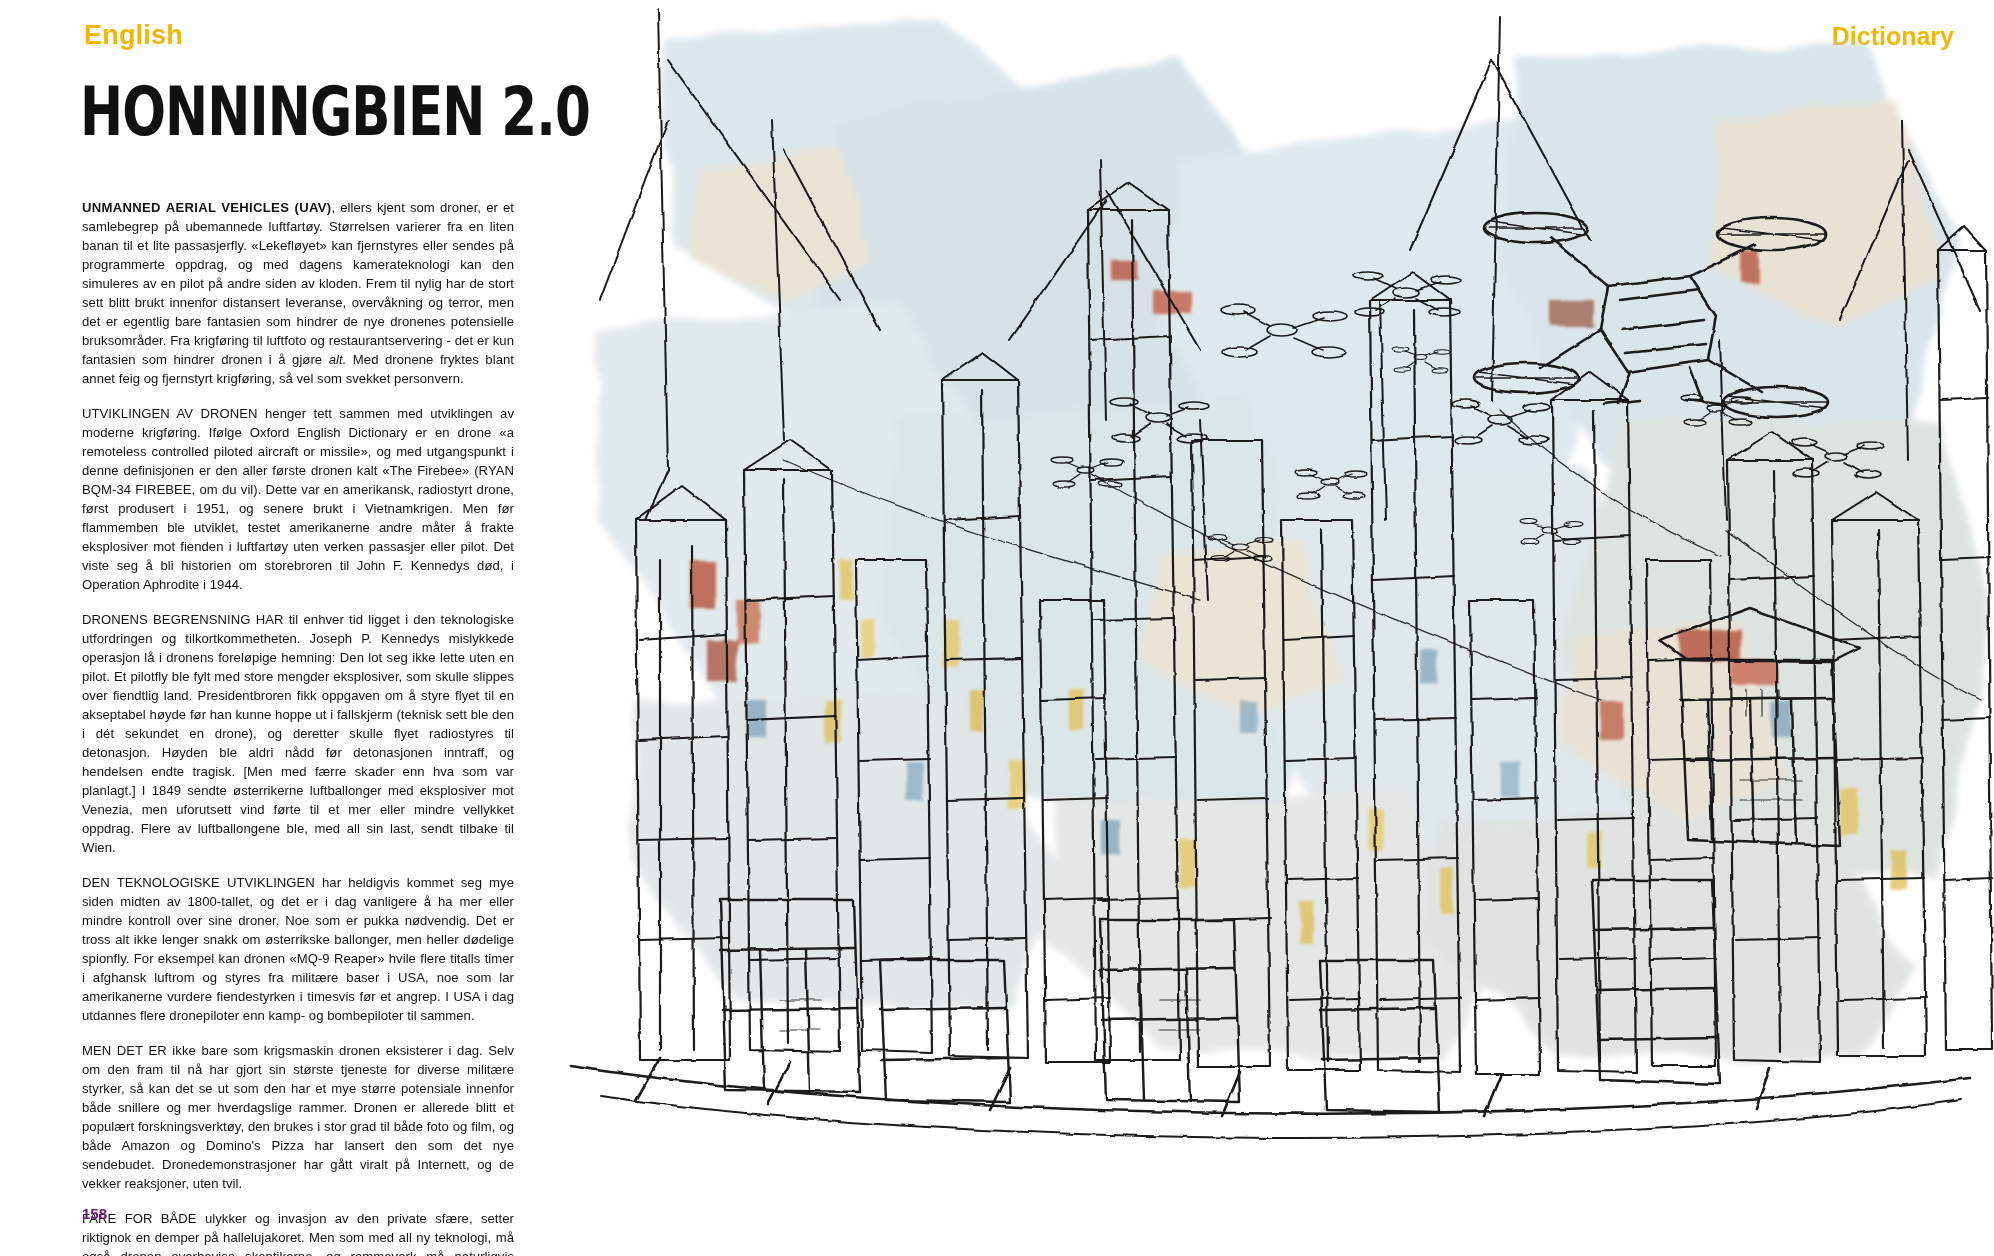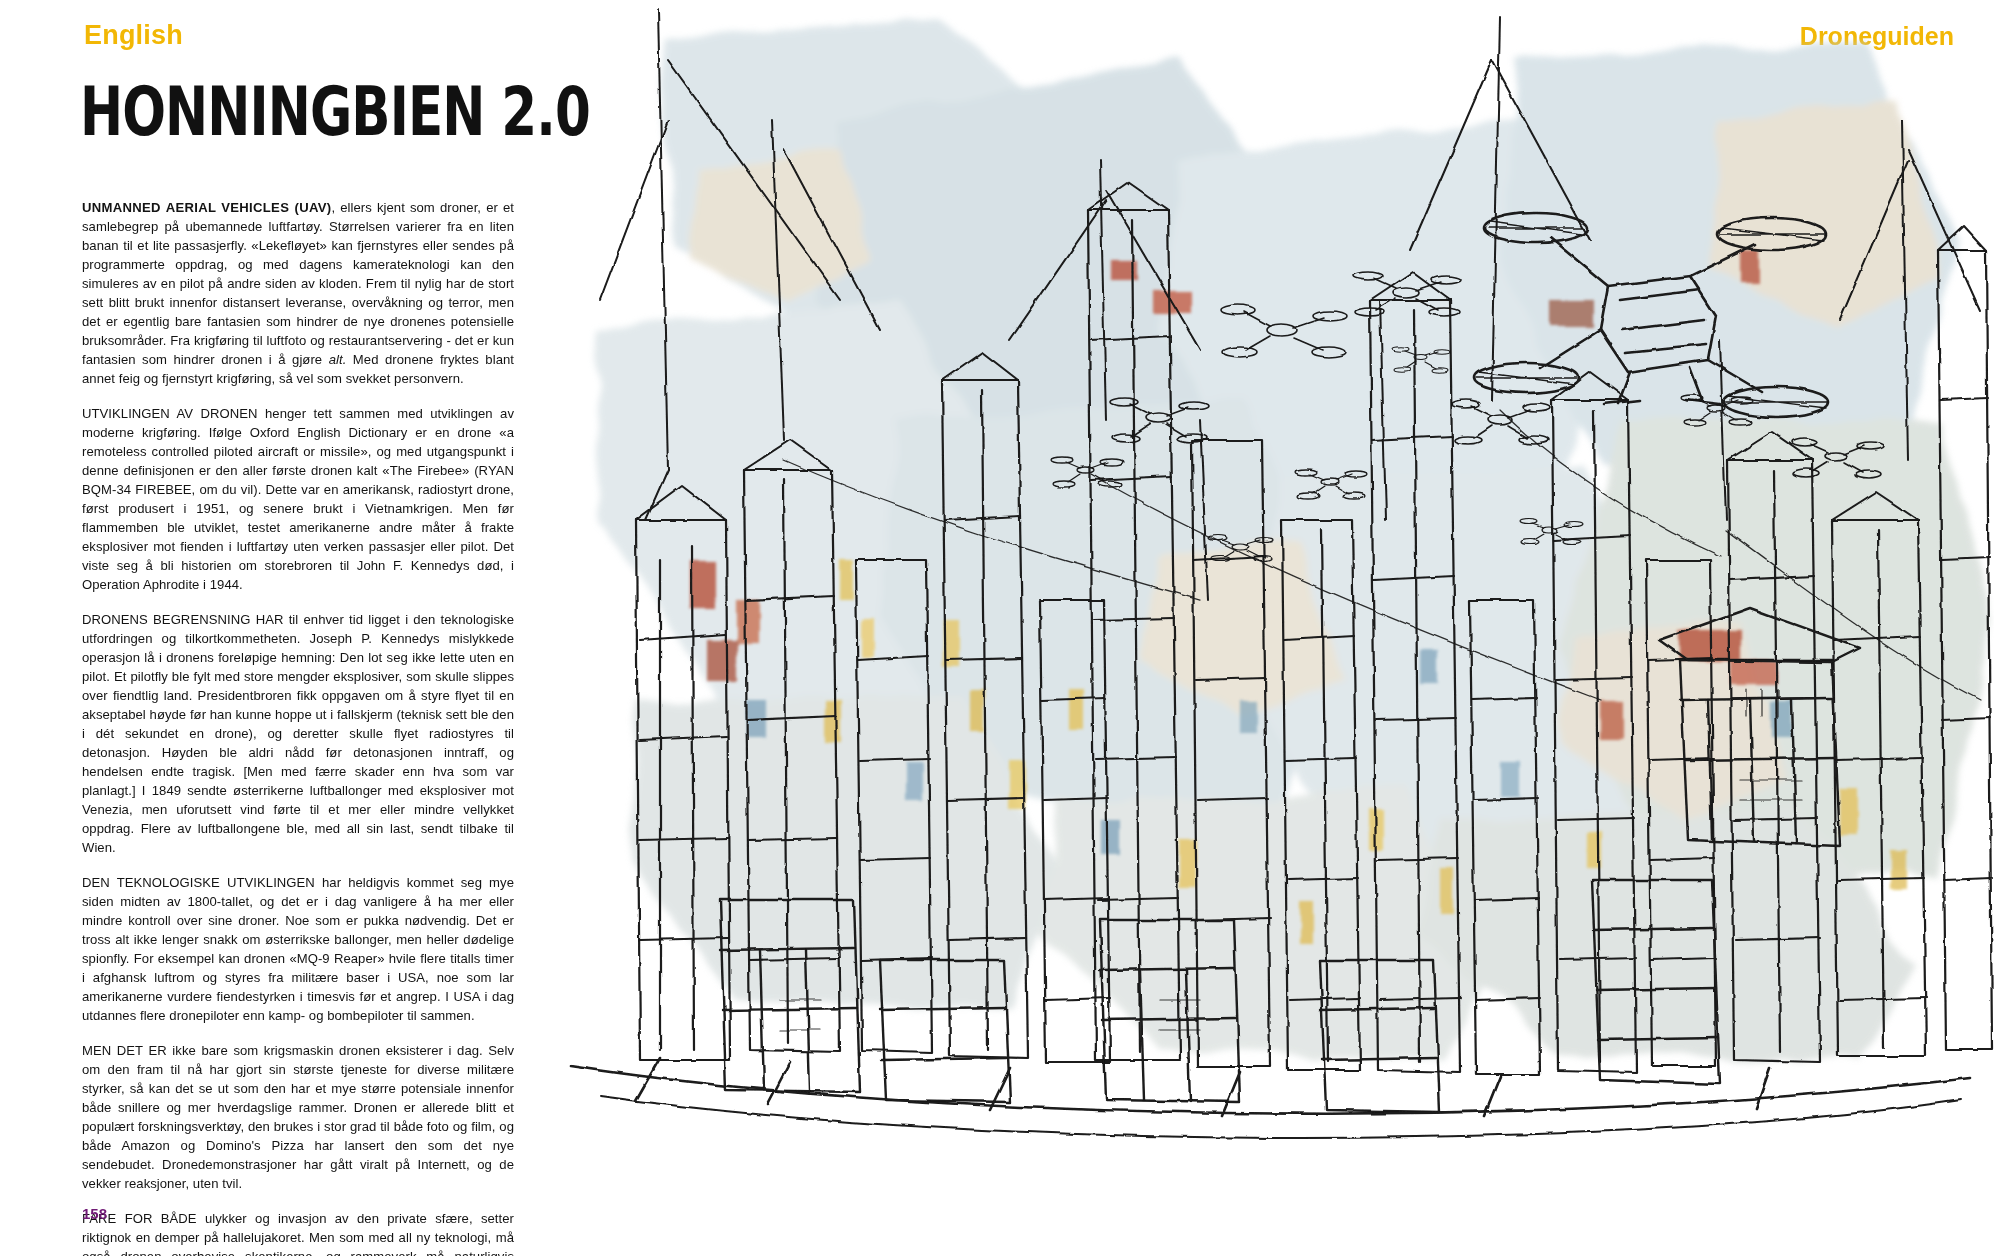--- a/index.html
+++ b/index.html
@@ -96,21 +96,21 @@
     overflow: hidden;
   }
   .illustration svg { display: block; }
 </style>
 </head>
 <body>
 
 <div class="page">
 
   <div class="kicker">English</div>
-  <div class="magazine-title">Droneguiden</div>
+  <div class="magazine-title">Dictionary</div>
 
   <div class="headline">HONNINGBIEN 2.0</div>
 
   <div class="column">
     <p><span class="lead">UNMANNED AERIAL VEHICLES (UAV)</span><span>, ellers kjent som droner, er et samlebegrep på ubemannede luftfartøy. Størrelsen varierer fra en liten banan til et lite passasjerfly. «Lekefløyet» kan fjernstyres eller sendes på programmerte oppdrag, og med dagens kamerateknologi kan den simuleres av en pilot på andre siden av kloden. Frem til nylig har de stort sett blitt brukt innenfor distansert leveranse, overvåkning og terror, men det er egentlig bare fantasien som hindrer de nye dronenes potensielle bruksområder. Fra krigføring til luftfoto og restaurantservering - det er kun fantasien som hindrer dronen i å gjøre </span><span class="ital">alt.</span><span> Med dronene fryktes blant annet feig og fjernstyrt krigføring, så vel som svekket personvern.</span></p>
 
     <p><span class="runin">UTVIKLINGEN AV DRONEN</span><span> henger tett sammen med utviklingen av moderne krigføring. Ifølge Oxford English Dictionary er en drone «a remoteless controlled piloted aircraft or missile», og med utgangspunkt i denne definisjonen er den aller første dronen kalt «The Firebee» (RYAN BQM-34 FIREBEE, om du vil). Dette var en amerikansk, radiostyrt drone, først produsert i 1951, og senere brukt i Vietnamkrigen. Men før flammemben ble utviklet, testet amerikanerne andre måter å frakte eksplosiver mot fienden i luftfartøy uten verken passasjer eller pilot. Det viste seg å bli historien om storebroren til John F. Kennedys død, i Operation Aphrodite i 1944.</span></p>
 
     <p><span class="runin">DRONENS BEGRENSNING HAR</span><span> til enhver tid ligget i den teknologiske utfordringen og tilkortkommetheten. Joseph P. Kennedys mislykkede operasjon lå i dronens foreløpige hemning: Den lot seg ikke lette uten en pilot. Et pilotfly ble fylt med store mengder eksplosiver, som skulle slippes over fiendtlig land. Presidentbroren fikk oppgaven om å styre flyet til en akseptabel høyde før han kunne hoppe ut i fallskjerm (teknisk sett ble den i dét sekundet en drone), og deretter skulle flyet radiostyres til detonasjon. Høyden ble aldri nådd før detonasjonen inntraff, og hendelsen endte tragisk. [Men med færre skader enn hva som var planlagt.] I 1849 sendte østerrikerne luftballonger med eksplosiver mot Venezia, men uforutsett vind førte til et mer eller mindre vellykket oppdrag. Flere av luftballongene ble, med all sin last, sendt tilbake til Wien.</span></p>
 

